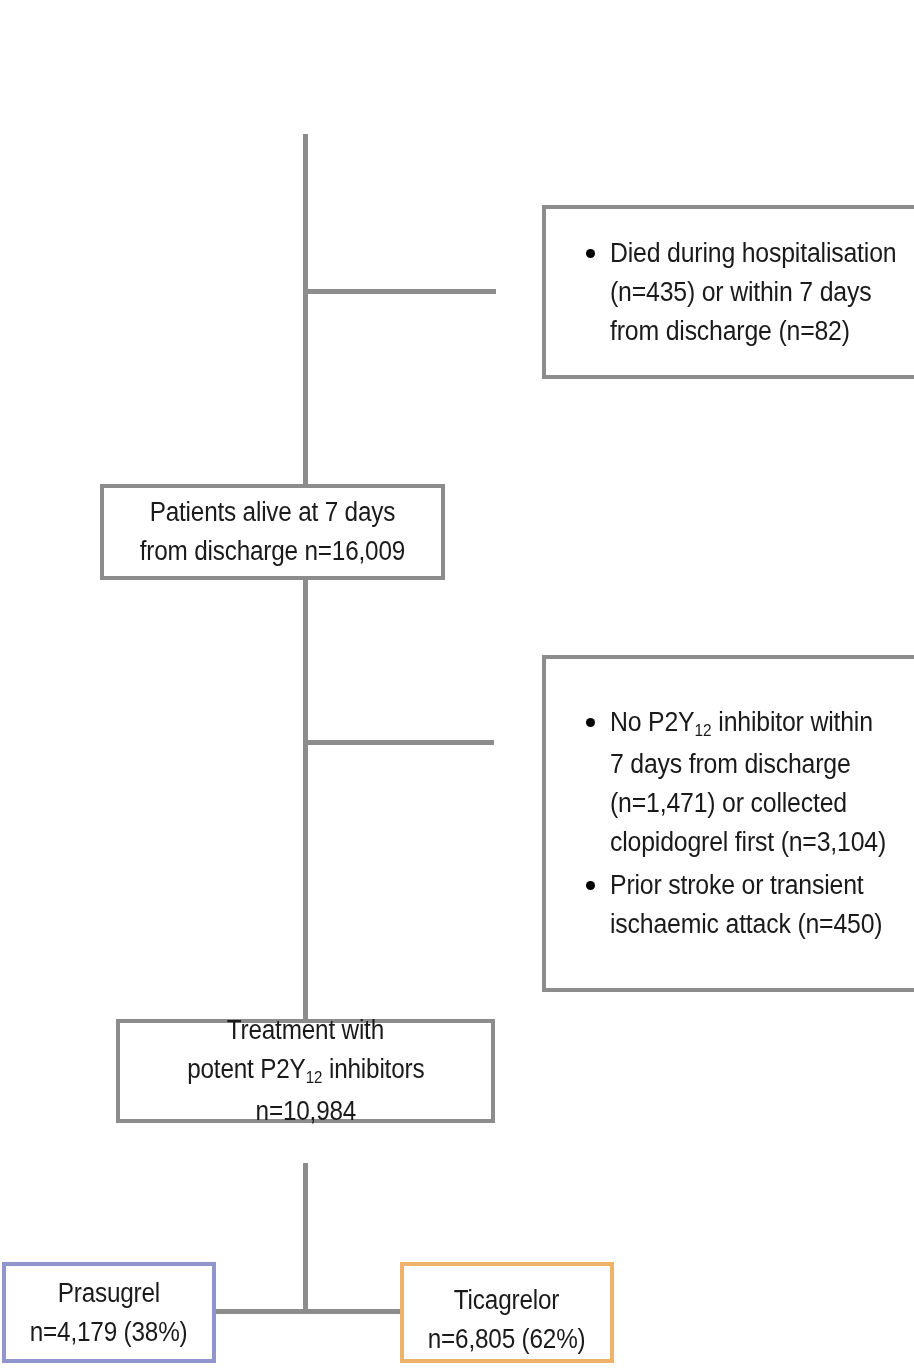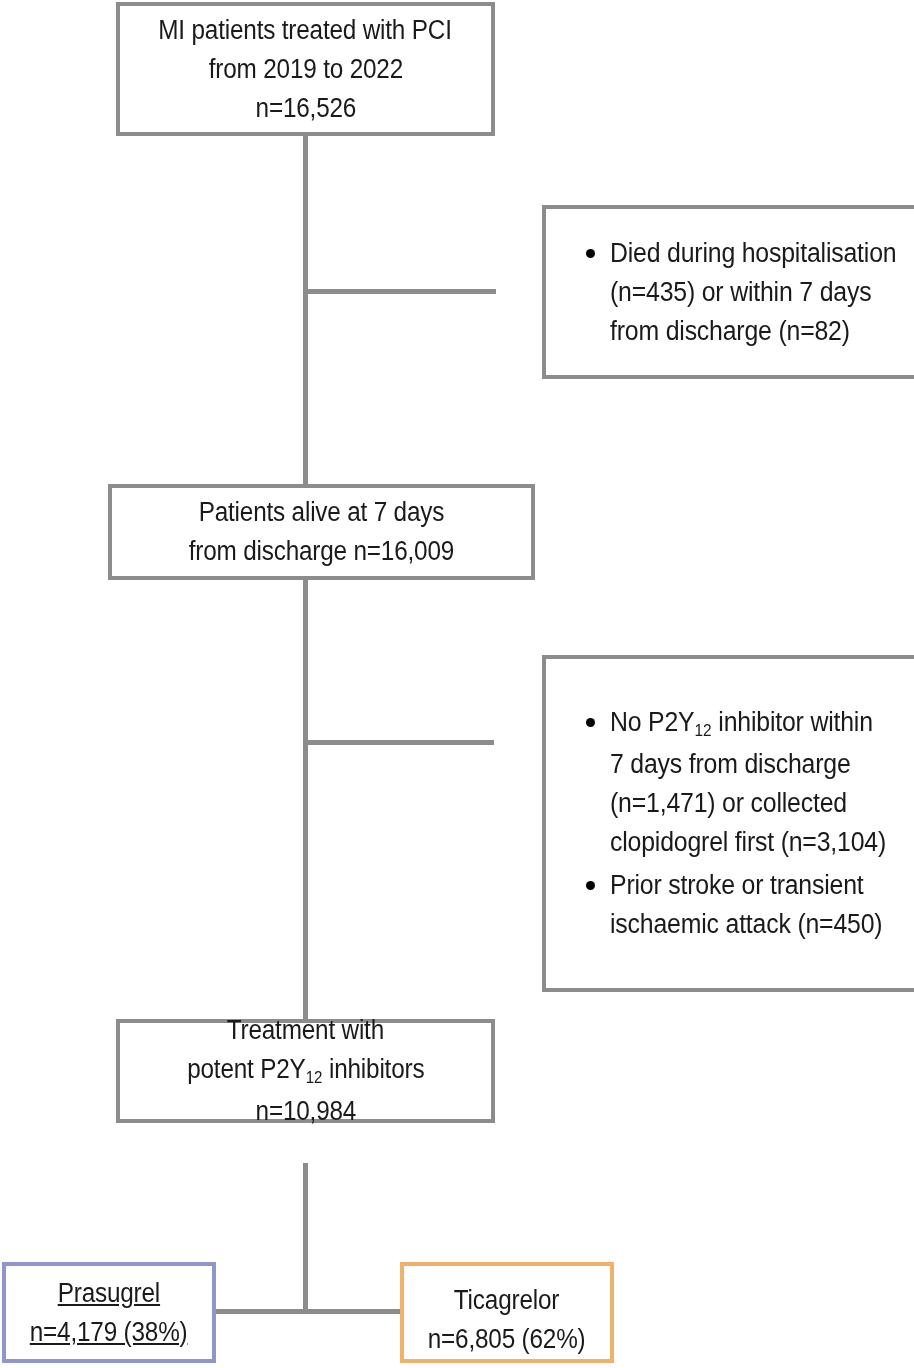--- a/index.html
+++ b/index.html
@@ -30,21 +30,21 @@
     position: absolute;
     box-sizing: border-box;
     background: #ffffff;
     border: 4px solid #8c8c8c;
     display: flex;
     flex-direction: column;
     align-items: center;
     justify-content: center;
     z-index: 2;
   }
-  .box.accent-prasugrel { border-color: #9096cd; text-decoration: underline; }
+  .box.accent-prasugrel { border-color: #9096cd; }
   .box.accent-ticagrelor { border-color: #efb26a; }
 
   .line {
     display: block;
     text-align: center;
     font-size: 27px;
     line-height: 39px;
     letter-spacing: -0.2px;
     white-space: nowrap;
     transform: scaleX(0.9);
@@ -100,38 +100,33 @@
   <div class="conn" style="left:303px; top:289px; width:193px; height:5px;"></div>
 
   <div class="conn" style="left:303px; top:580px; width:5px; height:439px;"></div>
 
   <div class="conn" style="left:303px; top:740px; width:191px; height:5px;"></div>
 
   <div class="conn" style="left:303px; top:1163px; width:5px; height:150px;"></div>
 
   <div class="conn" style="left:212px; top:1309px; width:192px; height:5px;"></div>
 
-  <div class="box" style="left:116px; top:2px; width:379px; height:134px;">
-    <span class="line">MI patients treated with PCI</span>
-    <span class="line">from 2019 to 2022</span>
-    <span class="line">n=16,526</span>
-  </div>
 
   <div class="box excl" style="left:494px; top:205px; width:418px; height:174px;">
     <div class="bullets">
       <div class="bullet-item">
         <span class="dot"></span>
         <span class="line">Died during hospitalisation</span>
         <span class="line">(n=435) or within 7 days</span>
         <span class="line">from discharge (n=82)</span>
       </div>
     </div>
   </div>
 
-  <div class="box" style="left:108px; top:484px; width:427px; height:96px;">
+  <div class="box" style="left:100px; top:484px; width:345px; height:96px;">
     <span class="line">Patients alive at 7 days</span>
     <span class="line">from discharge n=16,009</span>
   </div>
 
   <div class="box excl" style="left:494px; top:655px; width:418px; height:337px;">
     <div class="bullets">
       <div class="bullet-item">
         <span class="dot"></span>
         <span class="line">No P2Y<sub>12</sub> inhibitor within</span>
         <span class="line">7 days from discharge</span>

